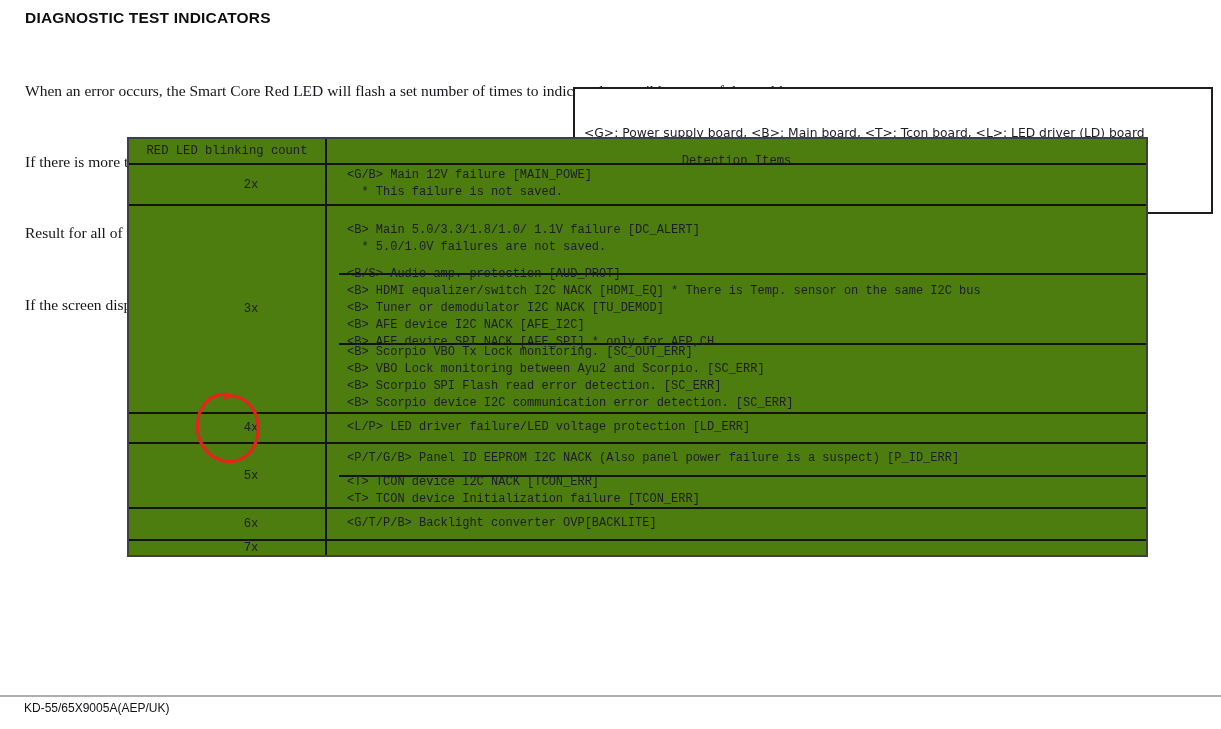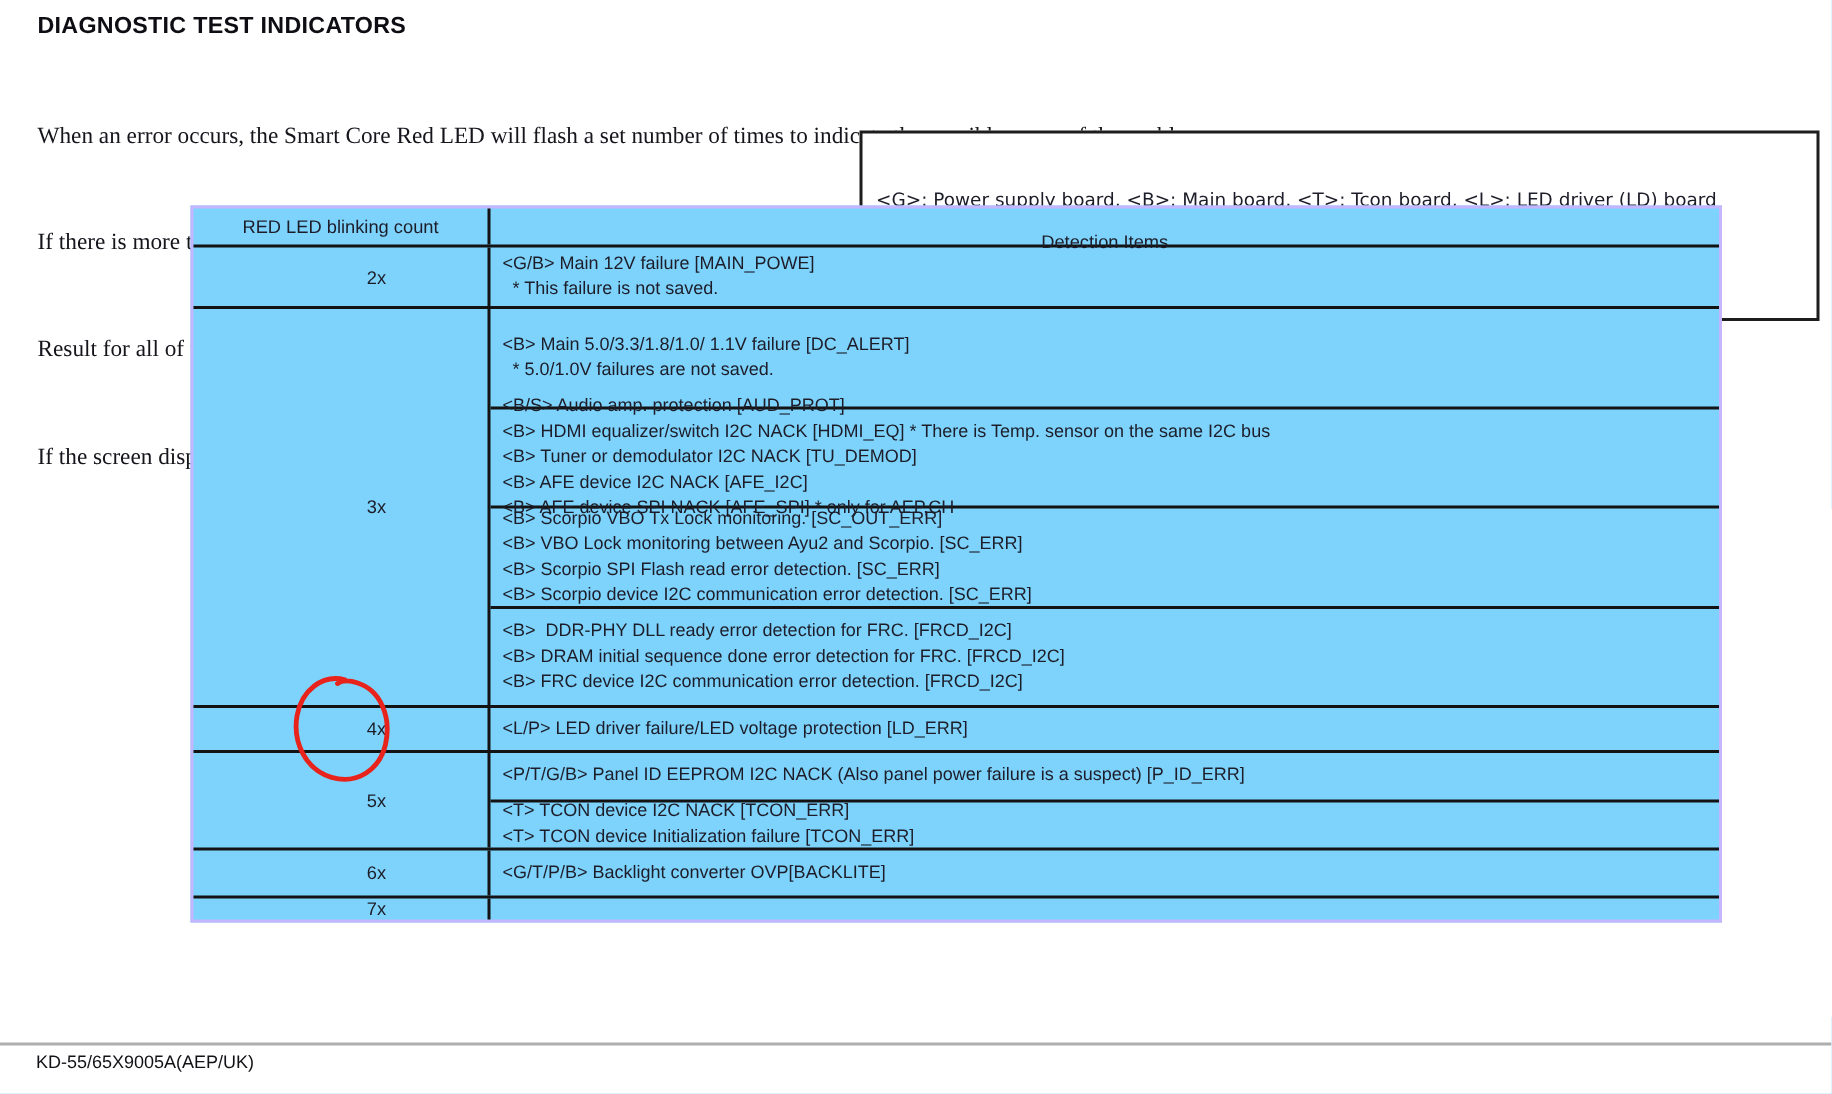--- a/index.html
+++ b/index.html
@@ -22,43 +22,43 @@
     position: absolute; left: 573px; top: 87px; width: 640px;
     border: 2px solid #1d1d1d; background: #fff;
     padding: 3px 8px 4px 9px;
     font-family: "DejaVu Sans", sans-serif;
     font-size: 12.3px; line-height: 16.5px; color: #1d1d29;
     white-space: pre;
   }
 
   .diag-table {
     position: absolute; left: 127px; top: 137px; width: 1021px;
-    border: 2px solid #c4b5fd;
-    font-family: Liberation Sans, sans-serif;
+    border: 2px solid #404040;
+    font-family: Liberation Mono, monospace;
     font-size: 12px; color: #1d1d29;
-    background: #7dd3fc;
+    background: #4d7c0f;
   }
   .thead { display: flex; border-bottom: 2px solid #131313; height: 26px; }
   .th { display: flex; align-items: center; justify-content: center; font-size: 12.2px; }
   .th-count { width: 198px; border-right: 2px solid #131313; }
   .th-det { flex: 1; margin-top: 20px; }
 
   .t-row { display: flex; border-bottom: 2px solid #131313; }
   .t-row:last-child { border-bottom: none; }
   .cell-count {
     width: 198px; border-right: 2px solid #131313;
     display: flex; align-items: center; justify-content: center;
     position: relative; overflow: visible; font-size: 12.2px; padding-left: 48px;
   }
   .cell-det { flex: 1; display: flex; flex-direction: column; min-width: 0; }
   .grp {
     flex: 1; min-height: 24px;
     padding: 2px 6px 3px 8px;
     border-bottom: 2px solid #131313;
-    display: flex; flex-direction: column; justify-content: center;
+    display: flex; flex-direction: column; justify-content: center; margin-left: 12px;
   }
   .grp:last-child { border-bottom: none; }
   .det-line { line-height: 17px; white-space: pre-wrap; }
 
   
   .t-row:nth-child(3) .grp { min-height: 28px; }  
   .t-row:nth-child(5) .grp { min-height: 30px; }  
 
   .circle-annotation {
     position: absolute; left: 50%; top: 50%;
@@ -125,25 +125,20 @@
             <div class="det-line">&lt;B&gt; Tuner or demodulator I2C NACK [TU_DEMOD]</div>
             <div class="det-line">&lt;B&gt; AFE device I2C NACK [AFE_I2C]</div>
             <div class="det-line">&lt;B&gt; AFE device SPI NACK [AFE_SPI] * only for AEP,CH</div>
           </div>
           <div class="grp">
             <div class="det-line">&lt;B&gt; Scorpio VBO Tx Lock monitoring. [SC_OUT_ERR]</div>
             <div class="det-line">&lt;B&gt; VBO Lock monitoring between Ayu2 and Scorpio. [SC_ERR]</div>
             <div class="det-line">&lt;B&gt; Scorpio SPI Flash read error detection. [SC_ERR]</div>
             <div class="det-line">&lt;B&gt; Scorpio device I2C communication error detection. [SC_ERR]</div>
           </div>
-          <div class="grp">
-            <div class="det-line">&lt;B&gt;  DDR-PHY DLL ready error detection for FRC. [FRCD_I2C]</div>
-            <div class="det-line">&lt;B&gt; DRAM initial sequence done error detection for FRC. [FRCD_I2C]</div>
-            <div class="det-line">&lt;B&gt; FRC device I2C communication error detection. [FRCD_I2C]</div>
-          </div>
         </div>
       </div>
       <div class="t-row">
         <div class="cell-count">
           <span>4x</span>
           <svg class="circle-annotation" width="70" height="78" viewBox="0 0 70 78">
             <path d="M38 7 C 23 3, 9 14, 6 31 C 3 49, 12 67, 29 72 C 46 77, 61 67, 65 50 C 69 32, 62 14, 46 9 C 42 7.5, 36 7, 33 9.5" fill="none" stroke="#e8231c" stroke-width="3.2" stroke-linecap="round"></path>
           </svg>
         </div>
         <div class="cell-det">

